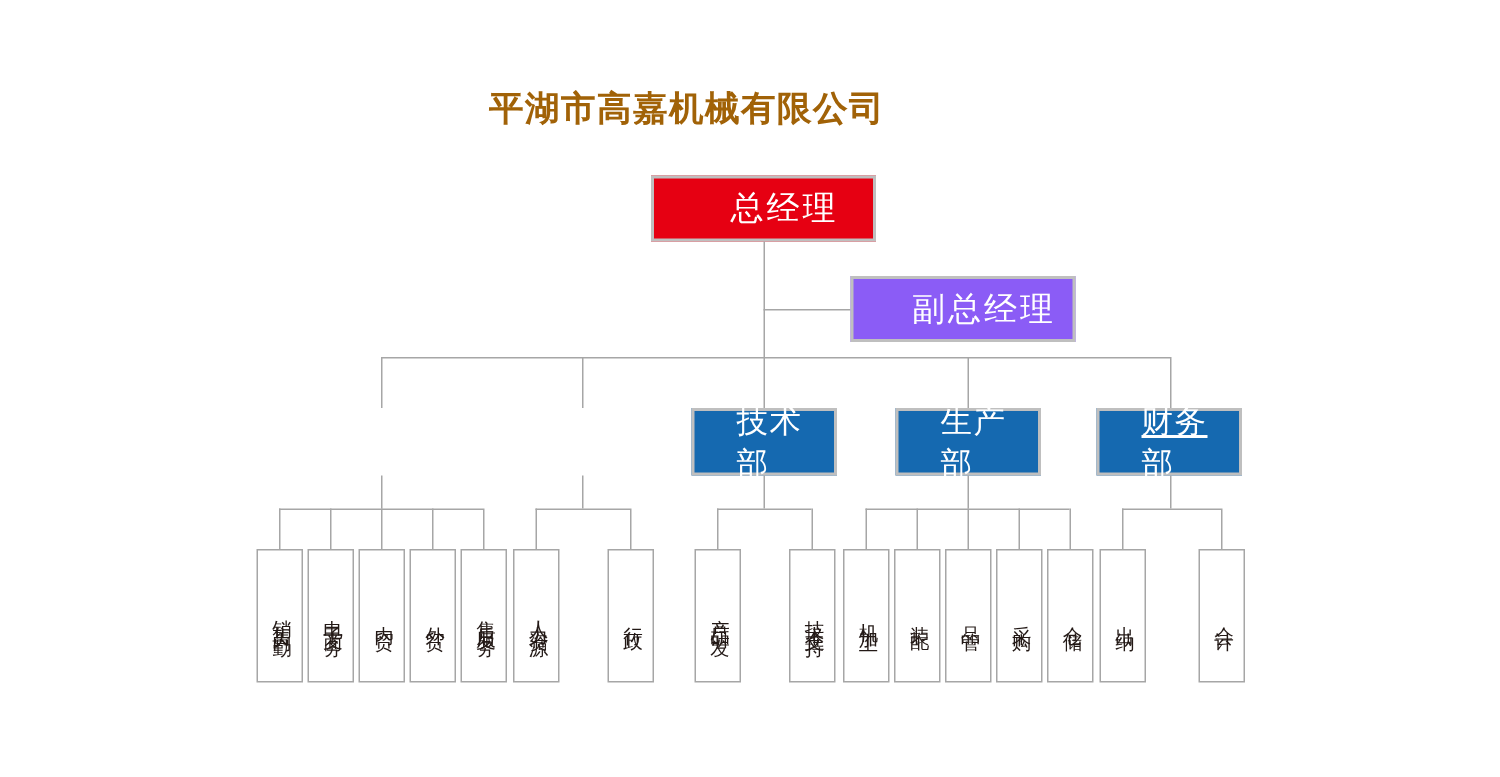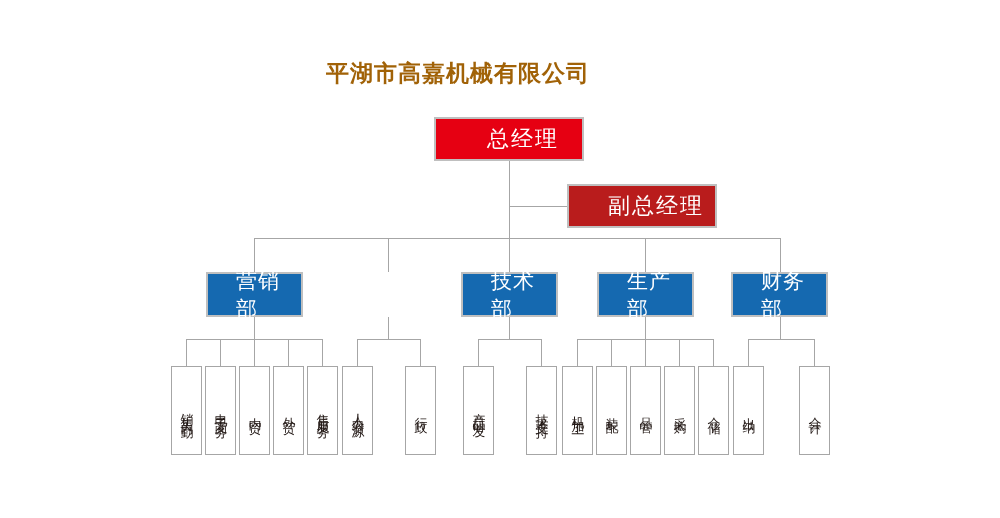--- a/index.html
+++ b/index.html
@@ -51,21 +51,21 @@
     padding-left: 28px;
   }
   .node-top {
     background: #e60012;
     border: 2px solid #bfbfbf;
     color: #ffffff;
     font-size: 22px;
     letter-spacing: 2px;
   }
   .node-vice {
-    background: #b91c1c;
+    background: #8b5cf6;
     border: 2px solid #bfbfbf;
     color: #ffffff;
     font-size: 22px;
     letter-spacing: 2px;
   }
   .node-dept {
     background: #1569b0;
     border: 2px solid #bfbfbf;
     color: #ffffff;
     font-size: 21px;
@@ -112,30 +112,27 @@
   </div>
 
   <div class="line h" style="left:254px; top:238px; width:526px;"></div>
 
   <div class="line v" style="left:254px; top:238px; height:34px;"></div>
   <div class="line v" style="left:388px; top:238px; height:34px;"></div>
   <div class="line v" style="left:509px; top:238px; height:34px;"></div>
   <div class="line v" style="left:645px; top:238px; height:34px;"></div>
   <div class="line v" style="left:780px; top:238px; height:34px;"></div>
 
-  <div class="node node-dept" style="left:206px; top:272px; width:97px; height:45px;">
-    <span>营销部</span>
-  </div>
   <div class="node node-dept" style="left:597px; top:272px; width:97px; height:45px;">
     <span>生产部</span>
   </div>
   <div class="node node-dept" style="left:461px; top:272px; width:97px; height:45px;">
     <span>技术部</span>
   </div>
-  <div class="node node-dept" style="left:731px; top:272px; width:97px; height:45px;">
+  <div class="node node-dept" style="left:731px; top:272px; width:97px; height:45px;text-decoration:underline;">
     <span>财务部</span>
   </div>
 
   <div class="line v" style="left:254px; top:317px; height:22px;"></div>
   <div class="line h" style="left:186px; top:339px; width:136px;"></div>
   <div class="line v" style="left:186px; top:339px; height:27px;"></div>
   <div class="line v" style="left:220px; top:339px; height:27px;"></div>
   <div class="line v" style="left:254px; top:339px; height:27px;"></div>
   <div class="line v" style="left:288px; top:339px; height:27px;"></div>
   <div class="line v" style="left:322px; top:339px; height:27px;"></div>

